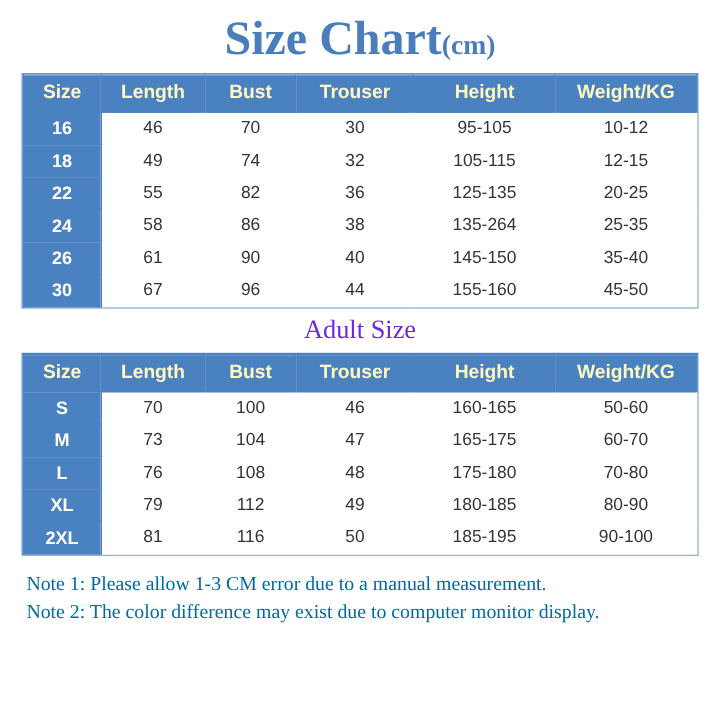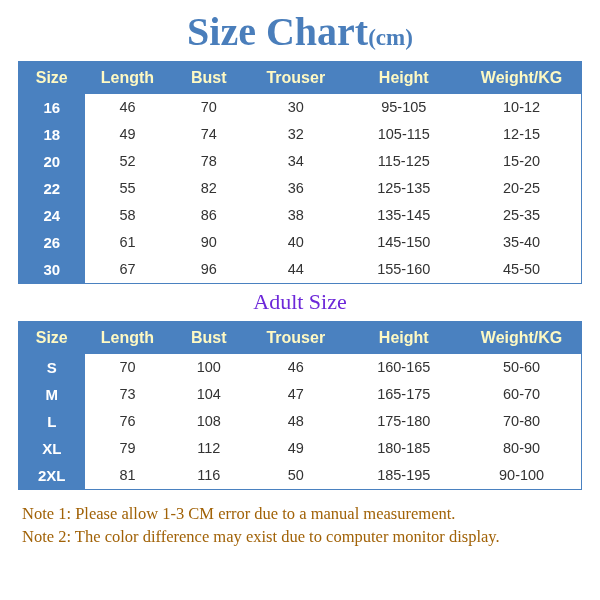--- a/index.html
+++ b/index.html
@@ -101,21 +101,21 @@
   }
 
   
   .notes {
     padding-top: 12px;
     padding-left: 4px;
   }
   .note-line {
     font-family: "Liberation Serif", serif;
     font-size: 16.5px;
-    color: #a16207;
+    color: #0369a1;
     line-height: 23px;
     white-space: nowrap;
   }
 </style>
 </head>
 <body>
 
 <div class="page">
 
   <div class="title-wrap">
@@ -153,41 +153,33 @@
         </tr>
         <tr>
           <td class="col-size">18</td>
           <td>49</td>
           <td>74</td>
           <td>32</td>
           <td>105-115</td>
           <td>12-15</td>
         </tr>
         <tr>
-          <td class="col-size">20</td>
-          <td>52</td>
-          <td>78</td>
-          <td>34</td>
-          <td>115-125</td>
-          <td>15-20</td>
-        </tr>
-        <tr>
           <td class="col-size">22</td>
           <td>55</td>
           <td>82</td>
           <td>36</td>
           <td>125-135</td>
           <td>20-25</td>
         </tr>
         <tr>
           <td class="col-size">24</td>
           <td>58</td>
           <td>86</td>
           <td>38</td>
-          <td>135-145</td>
+          <td>135-264</td>
           <td>25-35</td>
         </tr>
         <tr>
           <td class="col-size">26</td>
           <td>61</td>
           <td>90</td>
           <td>40</td>
           <td>145-150</td>
           <td>35-40</td>
         </tr>

